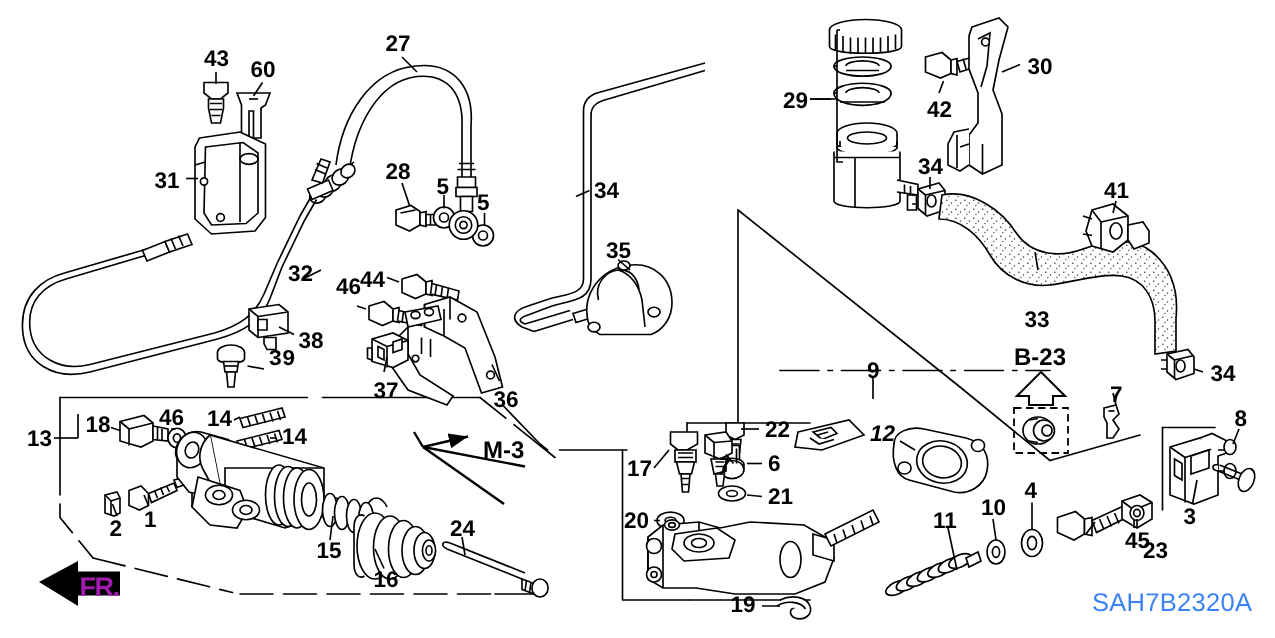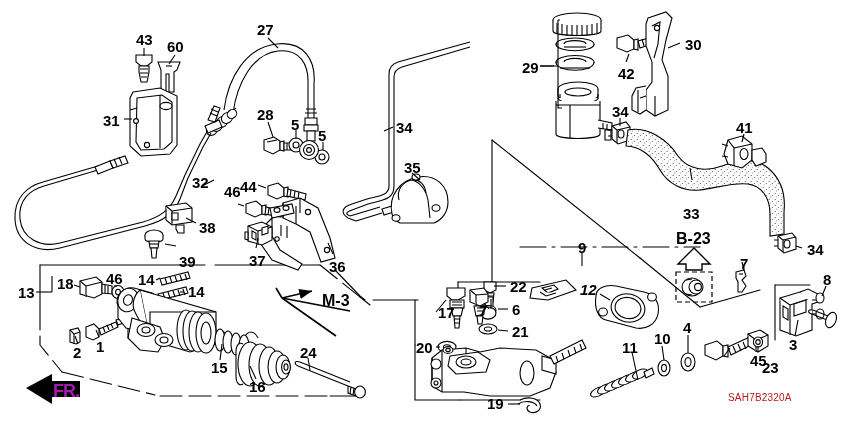--- a/index.html
+++ b/index.html
@@ -27,23 +27,23 @@
     position:absolute;
     font-family:"Liberation Sans", sans-serif;
     font-weight:700;
     font-size:15px;
     color:#000;
     white-space:nowrap;
   }
   .partcode{
     position:absolute;
     font-family:"Liberation Sans", sans-serif;
-    font-size:10px;
+    font-size:17px;
     font-weight:400;
-    color:#b91c1c;
+    color:#3b82f6;
     letter-spacing:.2px;
     white-space:nowrap;
   }
 </style>
 </head>
 <body>
 
 <div id="diagram">
 
   <svg id="svgroot" viewBox="0 0 850 425" xmlns="http://www.w3.org/2000/svg">
@@ -656,34 +656,34 @@
   <div class="callout" style="left:612px;top:104px;">34</div>
   <div class="callout" style="left:736px;top:120px;">41</div>
   <div class="callout" style="left:683px;top:158px;margin-top:48px;">33</div>
   <div class="callout" style="left:404px;top:160px;">35</div>
   <div class="callout" style="left:192px;top:175px;">32</div>
   <div class="callout" style="left:240px;top:179px;">44</div>
   <div class="callout" style="left:224px;top:184px;">46</div>
   <div class="callout" style="left:199px;top:220px;">38</div>
   <div class="callout" style="left:249px;top:253px;">37</div>
   <div class="callout" style="left:329px;top:259px;">36</div>
-  <div class="callout" style="left:179px;top:254px;">39</div>
+  <div class="callout" style="left:179px;top:232px;font-family:Liberation Mono, monospace;">39</div>
   <div class="callout" style="left:578px;top:240px;">9</div>
   <div class="callout big" style="left:676px;top:231px;">B-23</div>
   <div class="callout" style="left:740px;top:256px;">7</div>
   <div class="callout" style="left:823px;top:272px;">8</div>
   <div class="callout" style="left:18px;top:285px;">13</div>
   <div class="callout" style="left:57px;top:276px;">18</div>
   <div class="callout" style="left:106px;top:271px;">46</div>
   <div class="callout" style="left:138px;top:272px;">14</div>
   <div class="callout" style="left:188px;top:284px;">14</div>
   <div class="callout big" style="left:322px;top:293px;">M-3</div>
   <div class="callout" style="left:510px;top:279px;">22</div>
   <div class="callout" style="left:580px;top:282px;font-style:italic;">12</div>
-  <div class="callout" style="left:418px;top:305px;margin-left:20px;">17</div>
+  <div class="callout" style="left:418px;top:305px;">17</div>
   <div class="callout" style="left:512px;top:302px;">6</div>
   <div class="callout" style="left:479px;top:303px;">7</div>
   <div class="callout" style="left:512px;top:324px;">21</div>
   <div class="callout" style="left:416px;top:340px;">20</div>
   <div class="callout" style="left:654px;top:331px;">10</div>
   <div class="callout" style="left:683px;top:320px;">4</div>
   <div class="callout" style="left:715px;top:360px;margin-left:47px;">23</div>
   <div class="callout" style="left:750px;top:353px;">45</div>
   <div class="callout" style="left:789px;top:337px;">3</div>
   <div class="callout" style="left:622px;top:340px;">11</div>

